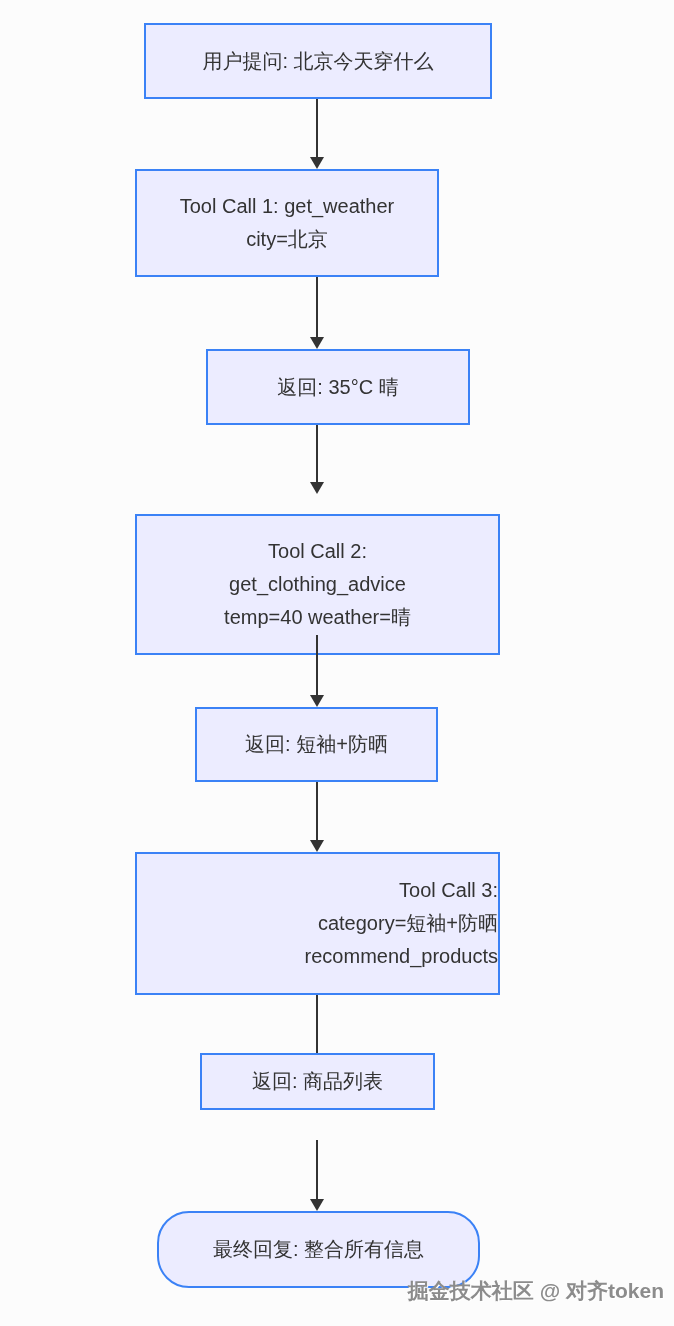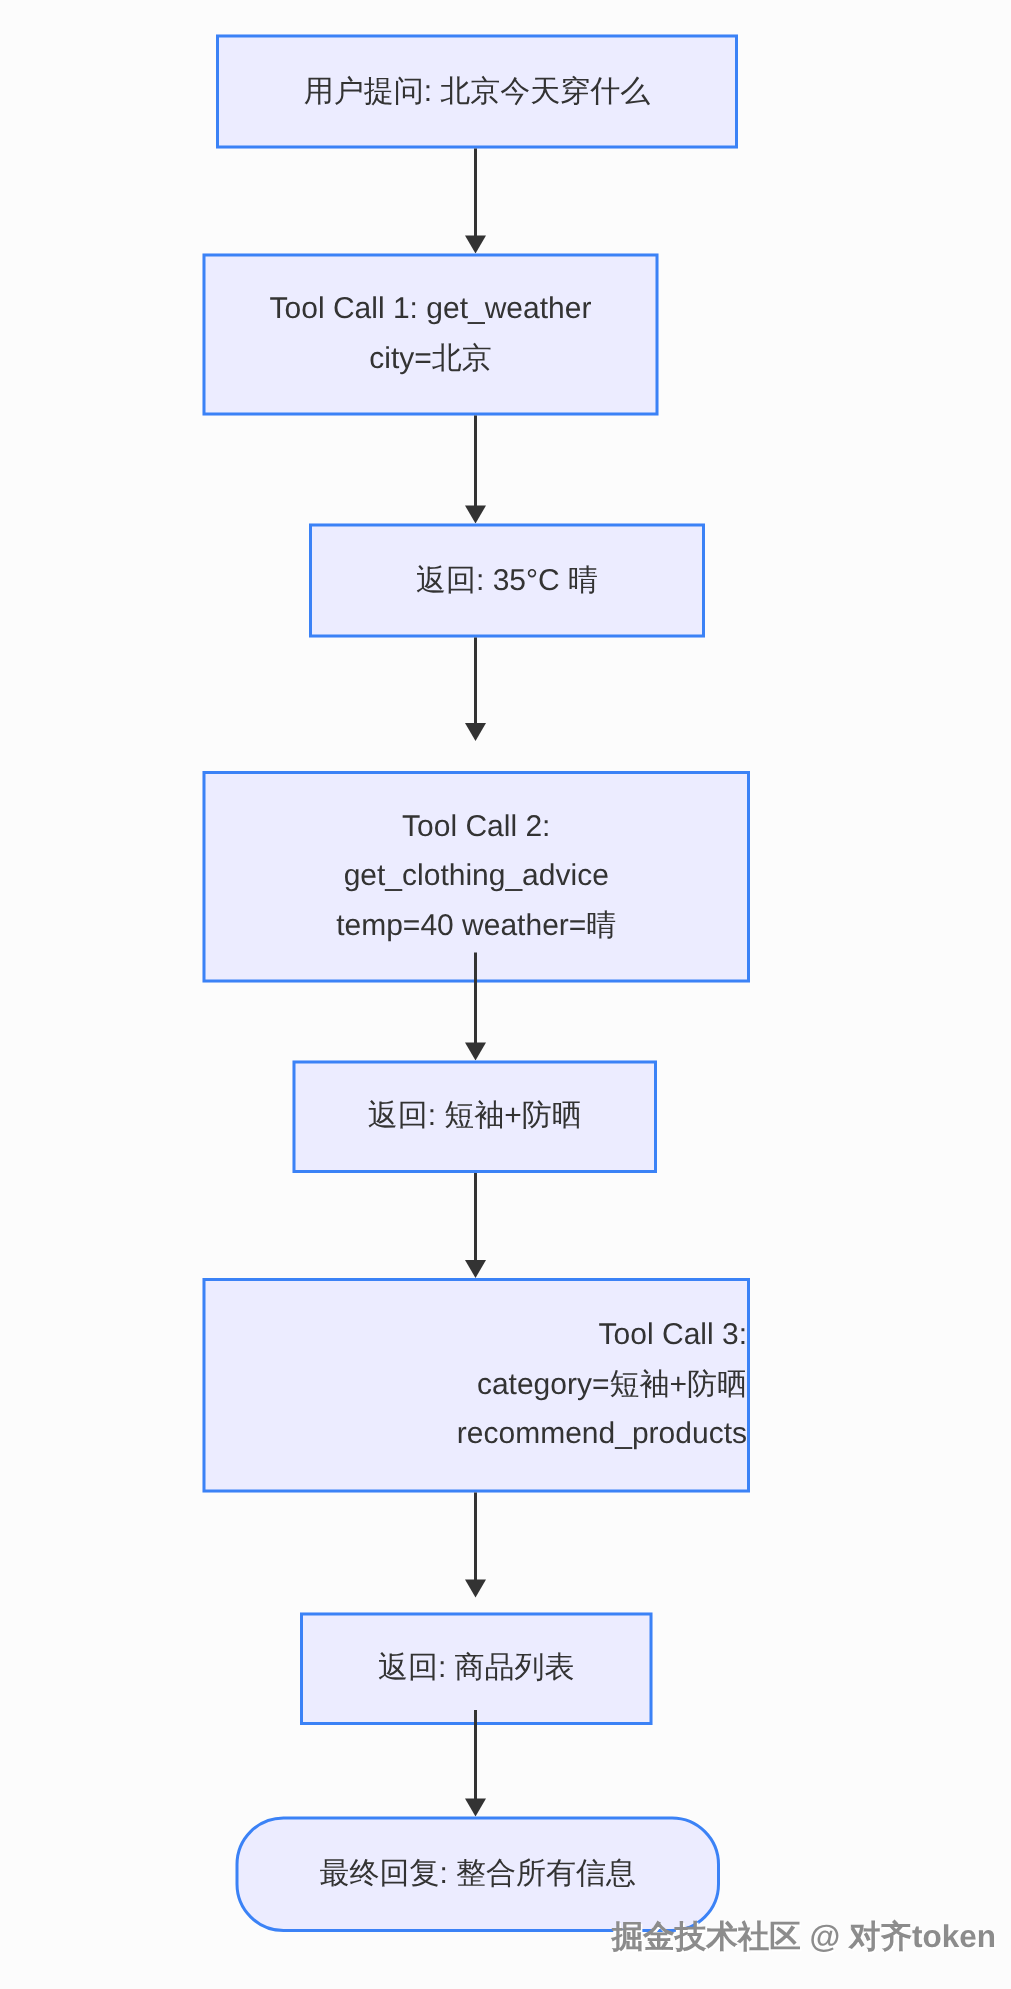--- a/index.html
+++ b/index.html
@@ -28,21 +28,21 @@
     flex-direction: column;
     align-items: center;
     justify-content: center;
   }
   .n1 { left: 144px; top: 23px;   width: 348px; height: 76px; }
   .n2 { left: 135px; top: 169px;  width: 304px; height: 108px; }
   .n3 { left: 206px; top: 349px;  width: 264px; height: 76px; }
   .n4 { left: 135px; top: 494px;  width: 365px; height: 141px; margin-top: 20px; }
   .n5 { left: 195px; top: 707px;  width: 243px; height: 75px; }
   .n6 { left: 135px; top: 852px;  width: 365px; height: 143px; align-items: flex-end; }
-  .n7 { left: 200px; top: 1075px; width: 235px; height: 75px; }
+  .n7 { left: 200px; top: 1053px; width: 235px; height: 57px; }
   .n8 { left: 157px; top: 1211px; width: 323px; height: 77px; border-radius: 32px; }
 
   .arrow {
     position: absolute;
     left: 310px;
     width: 14px;
   }
   .a1 { top: 99px;   height: 70px; }
   .a2 { top: 277px;  height: 72px; }
   .a3 { top: 425px;  height: 69px; }

